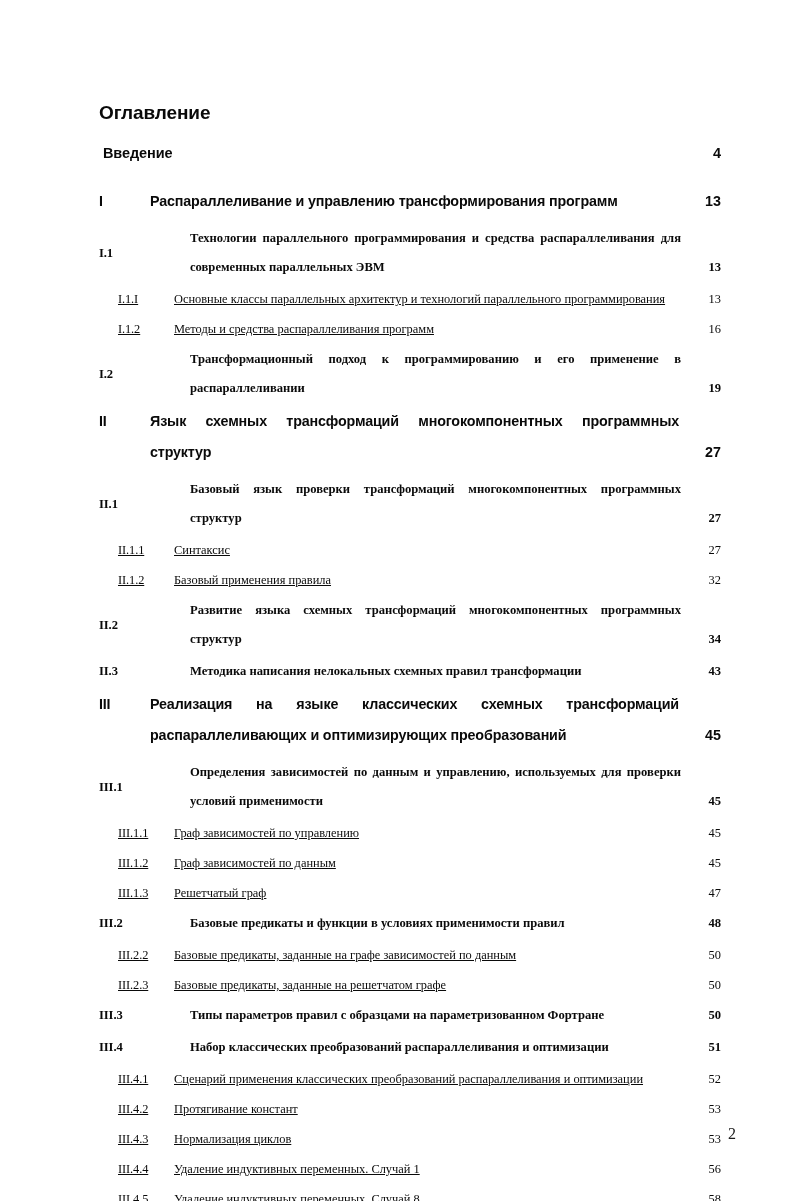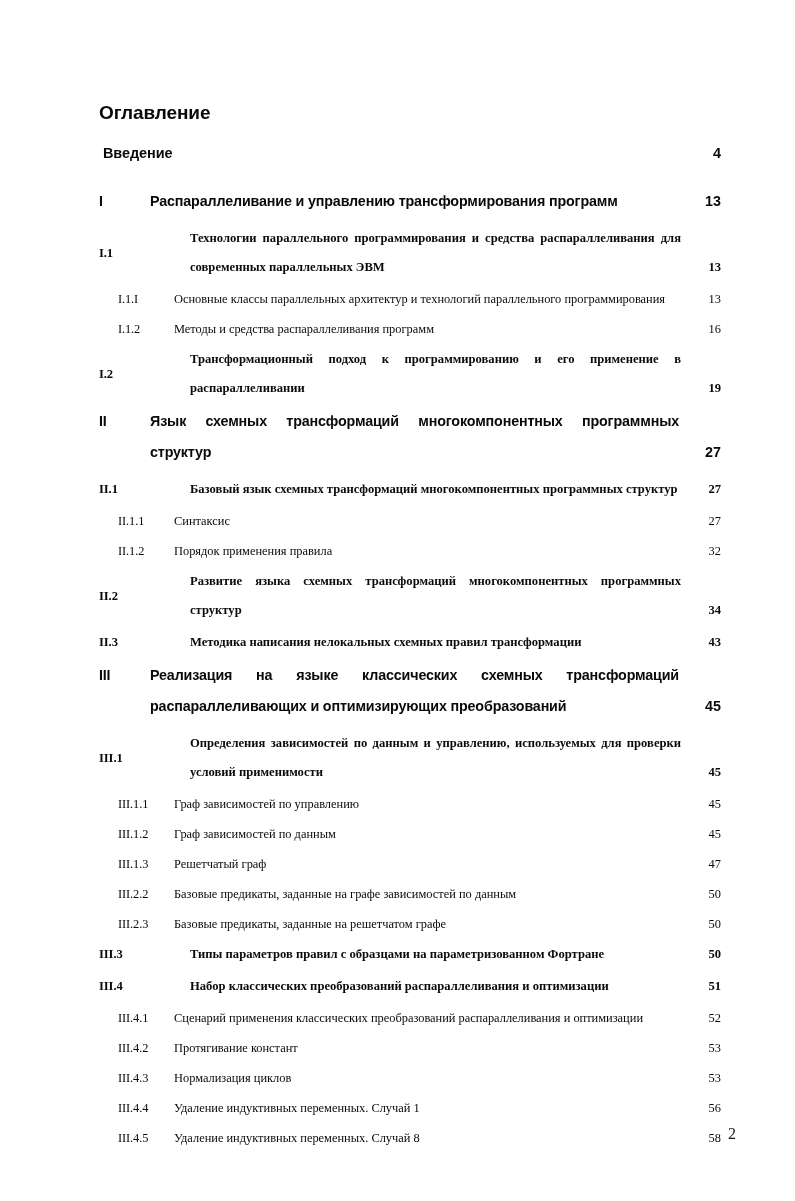--- a/index.html
+++ b/index.html
@@ -132,20 +132,21 @@
   
   .lvl3 {
     margin: 0 0 2px 0;
     display: flex;
     align-items: flex-start;
     font-family: "Liberation Serif", "DejaVu Serif", serif;
     font-weight: normal;
     font-size: 12.4px;
     line-height: 28px;
     padding-left: 19px;
+    text-decoration: underline;
   }
   .lvl3 .num {
     flex: 0 0 auto;
     width: 56px;
     letter-spacing: -0.1px;
   }
   .lvl3 .body {
     flex: 1 1 auto;
     position: relative;
   }
@@ -231,35 +232,35 @@
         <div class="chapter multi gap-before-chapter">
           <span class="num">II</span>
           <span class="body">
             <span class="txt">Язык схемных трансформаций многокомпонентных программных структур</span>
             <span class="pg">27</span>
           </span>
         </div>
         <div class="lvl2">
           <span class="num">II.1</span>
           <span class="body">
-            <span class="txt">Базовый язык схемных трансформаций многокомпонентных программных структур</span>
+            <span class="txt">Базовый язык проверки трансформаций многокомпонентных программных структур</span>
             <span class="pg">27</span>
           </span>
         </div>
         <div class="lvl3">
           <span class="num">II.1.1</span>
           <span class="body">
             <span class="txt">Синтаксис</span>
             <span class="pg">27</span>
           </span>
         </div>
         <div class="lvl3">
           <span class="num">II.1.2</span>
           <span class="body">
-            <span class="txt">Порядок применения правила</span>
+            <span class="txt">Базовый применения правила</span>
             <span class="pg">32</span>
           </span>
         </div>
         <div class="lvl2">
           <span class="num">II.2</span>
           <span class="body">
             <span class="txt">Развитие языка схемных трансформаций многокомпонентных программных структур</span>
             <span class="pg">34</span>
           </span>
         </div>
@@ -298,20 +299,27 @@
             <span class="pg">45</span>
           </span>
         </div>
         <div class="lvl3">
           <span class="num">III.1.3</span>
           <span class="body">
             <span class="txt">Решетчатый граф</span>
             <span class="pg">47</span>
           </span>
         </div>
+        <div class="lvl2">
+          <span class="num">III.2</span>
+          <span class="body">
+            <span class="txt">Базовые предикаты и функции в условиях применимости правил</span>
+            <span class="pg">48</span>
+          </span>
+        </div>
         <div class="lvl3">
           <span class="num">III.2.2</span>
           <span class="body">
             <span class="txt">Базовые предикаты, заданные на графе зависимостей по данным</span>
             <span class="pg">50</span>
           </span>
         </div>
         <div class="lvl3">
           <span class="num">III.2.3</span>
           <span class="body">

